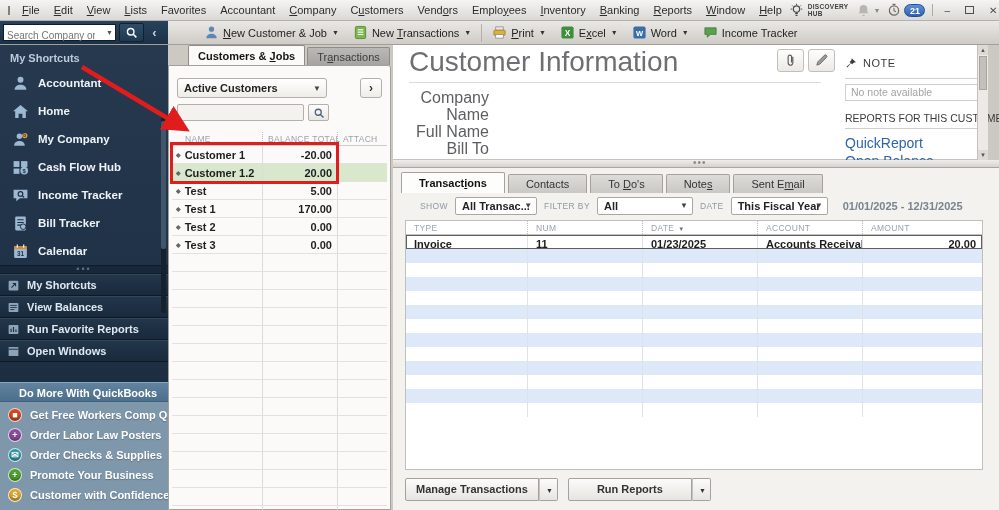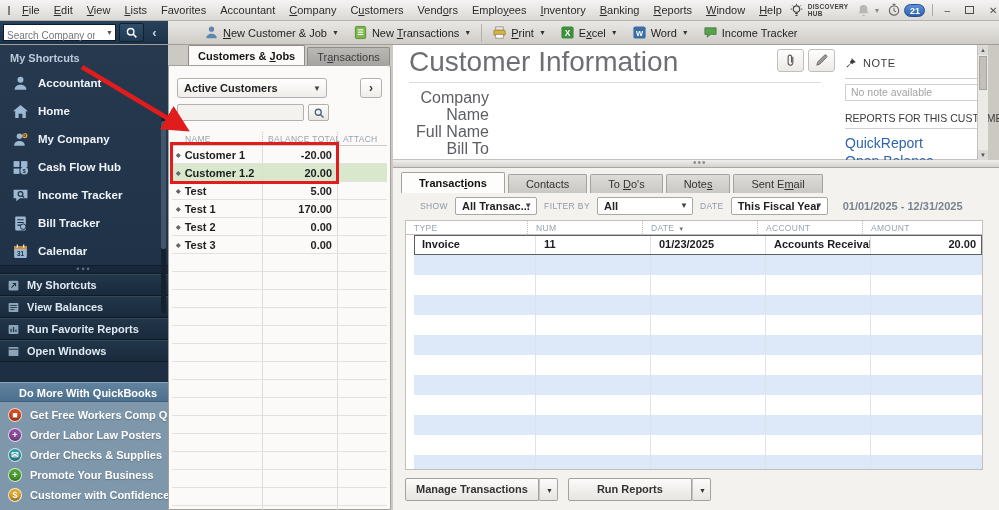--- a/index.html
+++ b/index.html
@@ -129,21 +129,21 @@
   .f-select{height:18px;line-height:16px;border:1px solid #aaa7a2;border-radius:2px;background:#fff;font-weight:bold;
     padding:0 16px 0 6px;position:relative;color:#222;}
   .f-select .dd{position:absolute;right:4px;top:0;font-size:8px;color:#444;}
   .f-range{color:#78848f;font-weight:bold;margin-left:8px;}
   .tx-table{position:absolute;top:52px;left:12px;width:578px;height:250px;background:#fff;border:1px solid #c2bfba;overflow:hidden;font-size:11px;}
   .tx-head{display:flex;height:14px;align-items:center;color:#98a3ad;font-size:8.5px;letter-spacing:.3px;border-bottom:1px solid #c5c2bd;}
   .c1{width:121px;}.c2{width:115px;}.c3{width:115px;}.c4{width:105px;}.c5{flex:1;}
   .tx-head>div{padding-left:8px;height:100%;line-height:14px;white-space:nowrap;}
   .tx-head .c2,.tx-head .c3,.tx-head .c4,.tx-head .c5{border-left:1px dotted #b9bfc5;}
   .sort-arrow{font-size:6px;color:#6b7680;margin-left:4px;}
-  .tx-row{display:flex;height:20px;line-height:19px;font-weight:bold;color:#1d1d1d;margin-left:8px;}
+  .tx-row{display:flex;height:14px;line-height:19px;font-weight:bold;color:#1d1d1d;}
   .tx-row>div{padding-left:8px;white-space:nowrap;overflow:hidden;}
   .tx-row .c2,.tx-row .c3,.tx-row .c4,.tx-row .c5{border-left:1px solid #dfe3e8;}
   .tx-row .c5{text-align:right;padding-right:6px;padding-left:0;}
   .tx-row.alt{background:#dde9f8;}
   .tx-row.focus{outline:1px solid #5f5f5f;outline-offset:-1px;}
   .tx-buttons{position:absolute;top:310px;left:12px;display:flex;gap:10px;}
   .split-btn{display:flex;height:23px;}
   .sb-main{padding:0 10px;line-height:21px;border:1px solid #a5a29d;border-radius:2px 0 0 2px;
     background:linear-gradient(#fcfbfa,#e7e5e1);font-weight:bold;font-size:11px;color:#333;white-space:nowrap;}
   .sb-arrowseg{width:19px;border:1px solid #a5a29d;border-left:1px solid #c5c2bd;border-radius:0 2px 2px 0;

